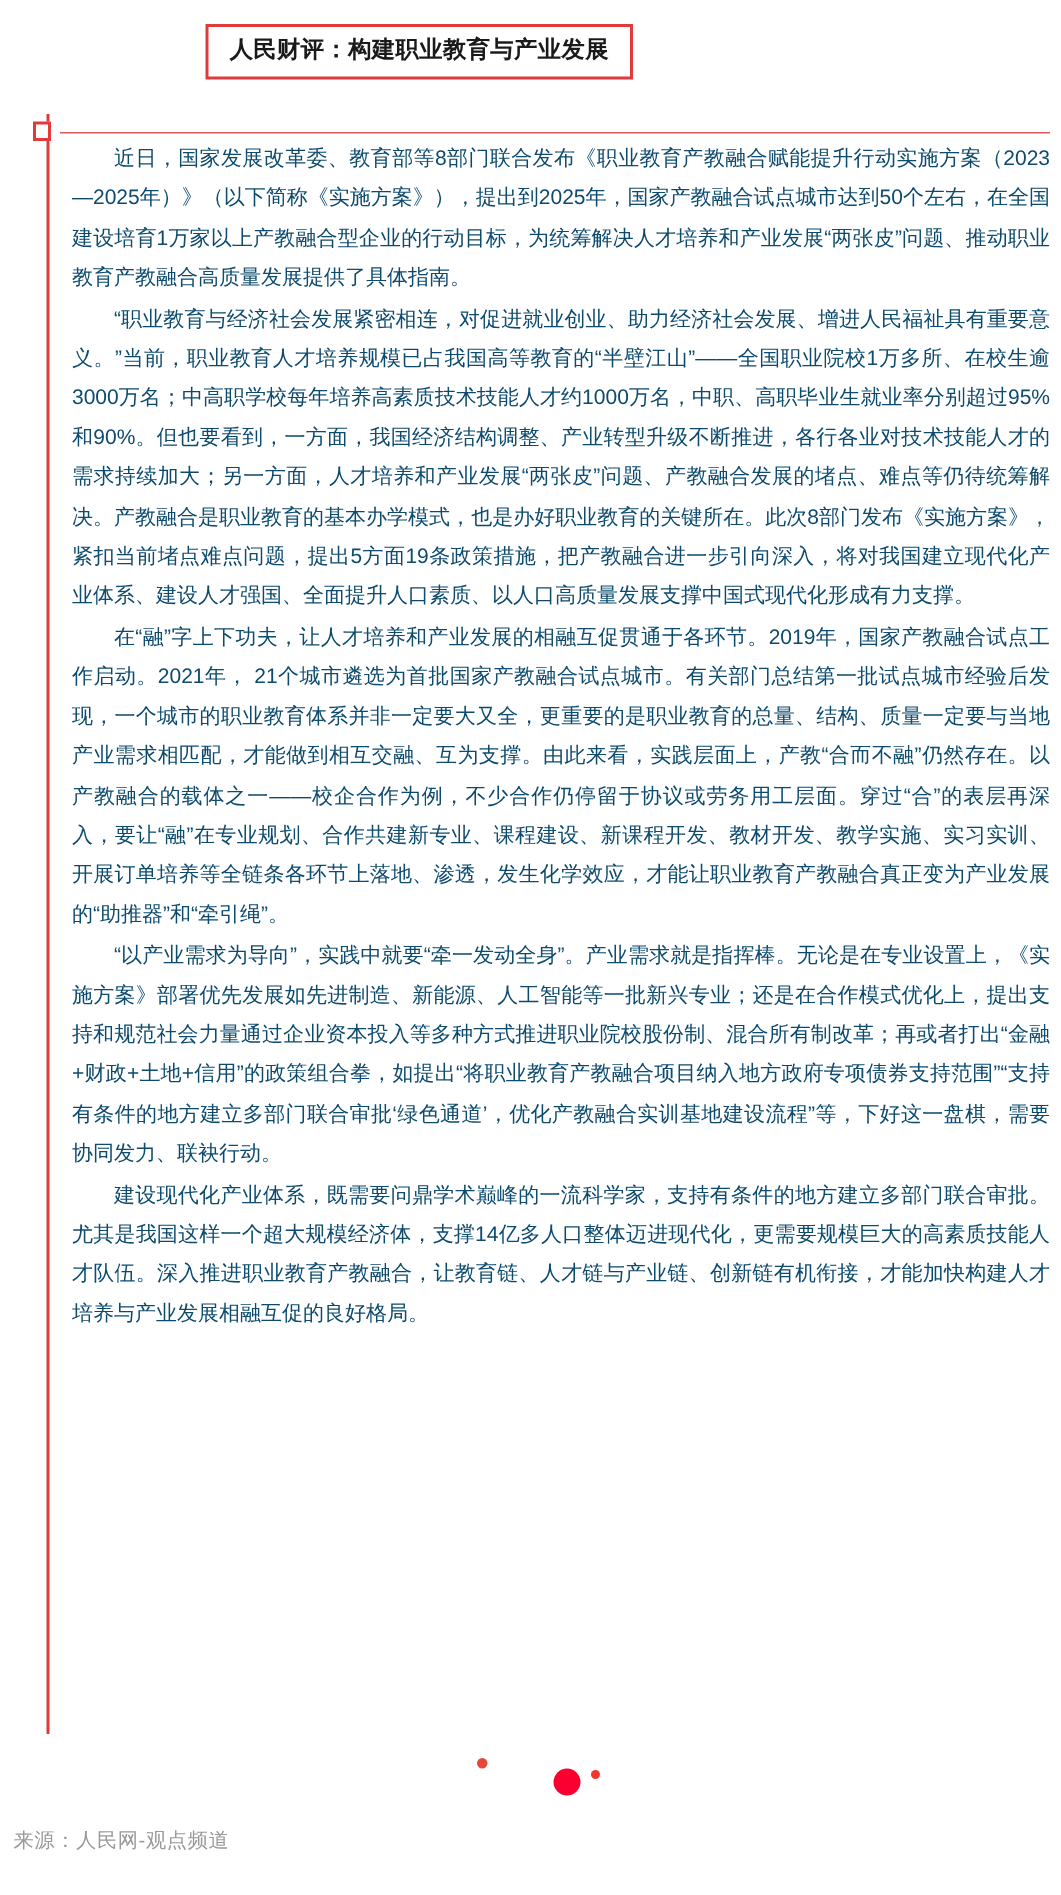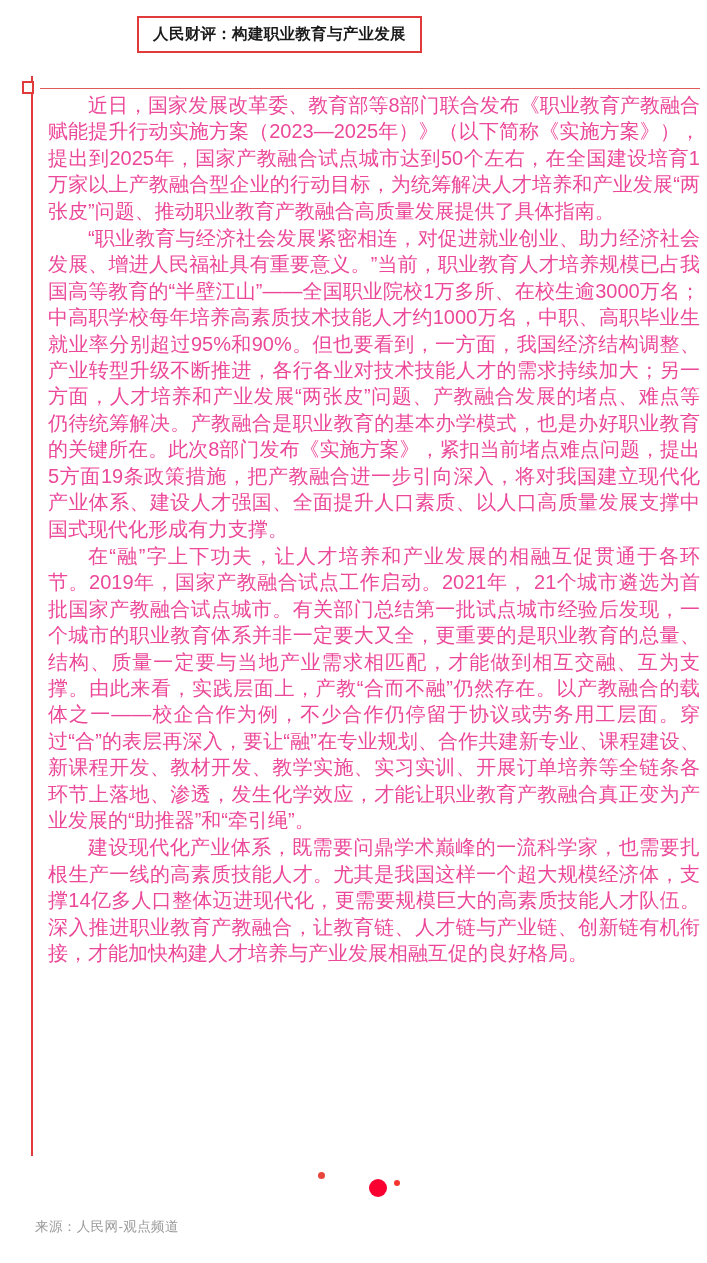--- a/index.html
+++ b/index.html
@@ -69,23 +69,23 @@
 
   
   #article {
     position: absolute;
     left: 48px;
     top: 92px;
     width: 652px;
   }
   #article p {
     margin: 0 0 1px 0;
-    font-size: 20px;
+    font-size: 14px;
     line-height: 26.4px;
-    color: #ec4899;
+    color: #0c4a6e;
     text-align: justify;
     text-indent: 2em;
     text-justify: inter-ideograph;
     letter-spacing: 0px;
   }
 
   
   .dot {
     position: absolute;
     border-radius: 50%;
@@ -108,21 +108,21 @@
     left: 394px;
     top: 1180px;
     width: 6px;
     height: 6px;
     background: #f4342e;
   }
 
   
   #footer {
     position: absolute;
-    left: 35px;
+    left: 9px;
     top: 1218px;
     font-size: 13.5px;
     color: #999999;
     letter-spacing: 0.4px;
   }
 </style>
 </head>
 <body>
 
 <div id="title-wrap">
@@ -132,20 +132,21 @@
 </div>
 
 <div id="vline"></div>
 <div id="hline"></div>
 <div id="corner-square"></div>
 
 <div id="article">
     <p>近日，国家发展改革委、教育部等8部门联合发布《职业教育产教融合赋能提升行动实施方案（2023—2025年）》（以下简称《实施方案》），提出到2025年，国家产教融合试点城市达到50个左右，在全国建设培育1万家以上产教融合型企业的行动目标，为统筹解决人才培养和产业发展“两张皮”问题、推动职业教育产教融合高质量发展提供了具体指南。</p>
     <p>“职业教育与经济社会发展紧密相连，对促进就业创业、助力经济社会发展、增进人民福祉具有重要意义。”当前，职业教育人才培养规模已占我国高等教育的“半壁江山”——全国职业院校1万多所、在校生逾3000万名；中高职学校每年培养高素质技术技能人才约1000万名，中职、高职毕业生就业率分别超过95%和90%。但也要看到，一方面，我国经济结构调整、产业转型升级不断推进，各行各业对技术技能人才的需求持续加大；另一方面，人才培养和产业发展“两张皮”问题、产教融合发展的堵点、难点等仍待统筹解决。产教融合是职业教育的基本办学模式，也是办好职业教育的关键所在。此次8部门发布《实施方案》，紧扣当前堵点难点问题，提出5方面19条政策措施，把产教融合进一步引向深入，将对我国建立现代化产业体系、建设人才强国、全面提升人口素质、以人口高质量发展支撑中国式现代化形成有力支撑。</p>
     <p>在“融”字上下功夫，让人才培养和产业发展的相融互促贯通于各环节。2019年，国家产教融合试点工作启动。2021年， 21个城市遴选为首批国家产教融合试点城市。有关部门总结第一批试点城市经验后发现，一个城市的职业教育体系并非一定要大又全，更重要的是职业教育的总量、结构、质量一定要与当地产业需求相匹配，才能做到相互交融、互为支撑。由此来看，实践层面上，产教“合而不融”仍然存在。以产教融合的载体之一——校企合作为例，不少合作仍停留于协议或劳务用工层面。穿过“合”的表层再深入，要让“融”在专业规划、合作共建新专业、课程建设、新课程开发、教材开发、教学实施、实习实训、开展订单培养等全链条各环节上落地、渗透，发生化学效应，才能让职业教育产教融合真正变为产业发展的“助推器”和“牵引绳”。</p>
-    <p>建设现代化产业体系，既需要问鼎学术巅峰的一流科学家，也需要扎根生产一线的高素质技能人才。尤其是我国这样一个超大规模经济体，支撑14亿多人口整体迈进现代化，更需要规模巨大的高素质技能人才队伍。深入推进职业教育产教融合，让教育链、人才链与产业链、创新链有机衔接，才能加快构建人才培养与产业发展相融互促的良好格局。</p>
+    <p>“以产业需求为导向”，实践中就要“牵一发动全身”。产业需求就是指挥棒。无论是在专业设置上，《实施方案》部署优先发展如先进制造、新能源、人工智能等一批新兴专业；还是在合作模式优化上，提出支持和规范社会力量通过企业资本投入等多种方式推进职业院校股份制、混合所有制改革；再或者打出“金融+财政+土地+信用”的政策组合拳，如提出“将职业教育产教融合项目纳入地方政府专项债券支持范围”“支持有条件的地方建立多部门联合审批‘绿色通道’，优化产教融合实训基地建设流程”等，下好这一盘棋，需要协同发力、联袂行动。</p>
+    <p>建设现代化产业体系，既需要问鼎学术巅峰的一流科学家，支持有条件的地方建立多部门联合审批。尤其是我国这样一个超大规模经济体，支撑14亿多人口整体迈进现代化，更需要规模巨大的高素质技能人才队伍。深入推进职业教育产教融合，让教育链、人才链与产业链、创新链有机衔接，才能加快构建人才培养与产业发展相融互促的良好格局。</p>
   </div>
 
 <div class="dot" id="dot-small"></div>
 <div class="dot" id="dot-large"></div>
 <div class="dot" id="dot-tiny"></div>
 
 <div id="footer">来源：人民网-观点频道</div>
 
 </body></html>

